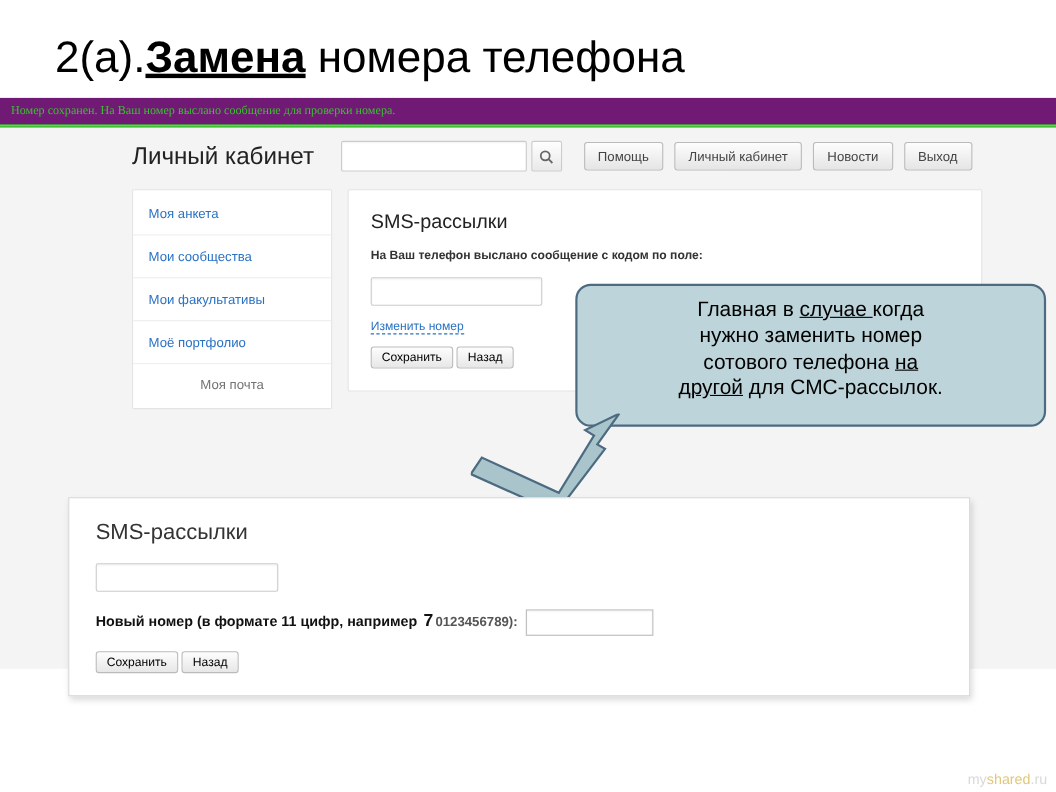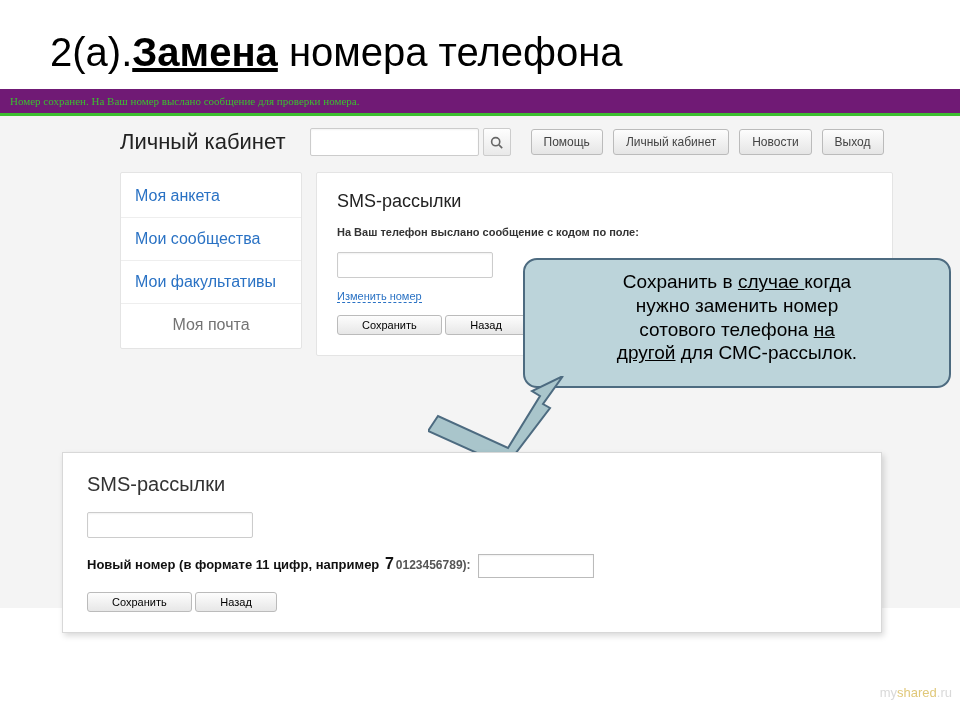--- a/index.html
+++ b/index.html
@@ -105,21 +105,21 @@
   .cols { display:flex; gap: 14px; align-items:flex-start; }
   .sidebar {
     width: 180px;
     background:#fff;
     border:1px solid #e4e4e4;
     border-radius:2px;
     padding: 2px 0;
   }
   .side-item {
     color:#2a72c4;
-    font-size:16px;
+    font-size:12px;
     padding: 12px 14px;
     border-bottom:1px solid #eee;
     cursor:pointer;
   }
   .side-item.dark { color:#737373; font-weight:normal; border-bottom:none;text-align:center; }
 
   .panel {
     width: 535px;
     background:#fff;
     border:1px solid #e4e4e4;
@@ -153,21 +153,21 @@
     text-decoration:none;
     border-bottom:1px dashed #2a72c4;
     cursor:pointer;
   }
   .btn-row { margin-top:12px; }
   .small-btn {
     border:1px solid #bbb;
     border-radius:3px;
     background:linear-gradient(#fdfdfd,#e7e7e7);
     font-size:11px;
-    padding:3px 24px;
+    padding:3px 9px;
     cursor:pointer;
   }
 
   
   .callout {
     position:absolute;
     background:#bcd4da;
     border:2px solid #4d6b80;
     border-radius: 14px;
     padding: 10px 18px;
@@ -227,21 +227,21 @@
   .inline-input {
     width: 110px; height:20px;
     border:1px solid #bbb;
     box-shadow: inset 0 1px 2px rgba(0,0,0,0.06);
     vertical-align:middle;
   }
 
   .footer-mark {
     position:absolute;
     right: 8px;
-    bottom: 20px;
+    bottom: 4px;
     font-size: 13px;
     color:#d9d9d9;
   }
   .footer-mark .my { color:#d9d9d9; }
   .footer-mark .share { color:#e0c87a; }
 </style>
 </head>
 <body>
 
 <div class="slide-title">
@@ -270,37 +270,38 @@
       <button class="top-btn">Личный кабинет</button>
       <button class="top-btn">Новости</button>
       <button class="top-btn">Выход</button>
     </div>
 
     <div class="cols">
       <div class="sidebar">
         <div class="side-item">Моя анкета</div>
         <div class="side-item">Мои сообщества</div>
         <div class="side-item">Мои факультативы</div>
+        <div class="side-item">Моё портфолио</div>
         <div class="side-item dark">Моя почта</div>
       </div>
 
       <div class="panel">
         <h2>SMS-рассылки</h2>
         <div class="desc">На Ваш телефон выслано сообщение с кодом по            поле:</div>
         <input class="code-input" style="">
         <a class="change-link">Изменить номер</a>
         <div class="btn-row">
           <button class="small-btn">Сохранить</button>
           <button class="small-btn">Назад</button>
         </div>
       </div>
     </div>
 
     <div class="callout callout1">
-      <span>Сохранить в </span><span class="u">случае </span><span>когда</span><br>
+      <span>Главная в </span><span class="u">случае </span><span>когда</span><br>
       <span>нужно заменить номер</span><br>
       <span>сотового телефона </span><span class="u">на</span><br>
       <span class="u">другой</span><span> для СМС-рассылок.</span>
     </div>
     <svg class="arrow1" viewBox="0 0 140 80">
       <polygon points="135,0 115,28 122,32 78,90 0,55 10,40 80,72 112,20 104,15" fill="#a9c5cb" stroke="#4d6b80" stroke-width="2"></polygon>
     </svg>
 
     <div class="callout callout2">
       <div>

